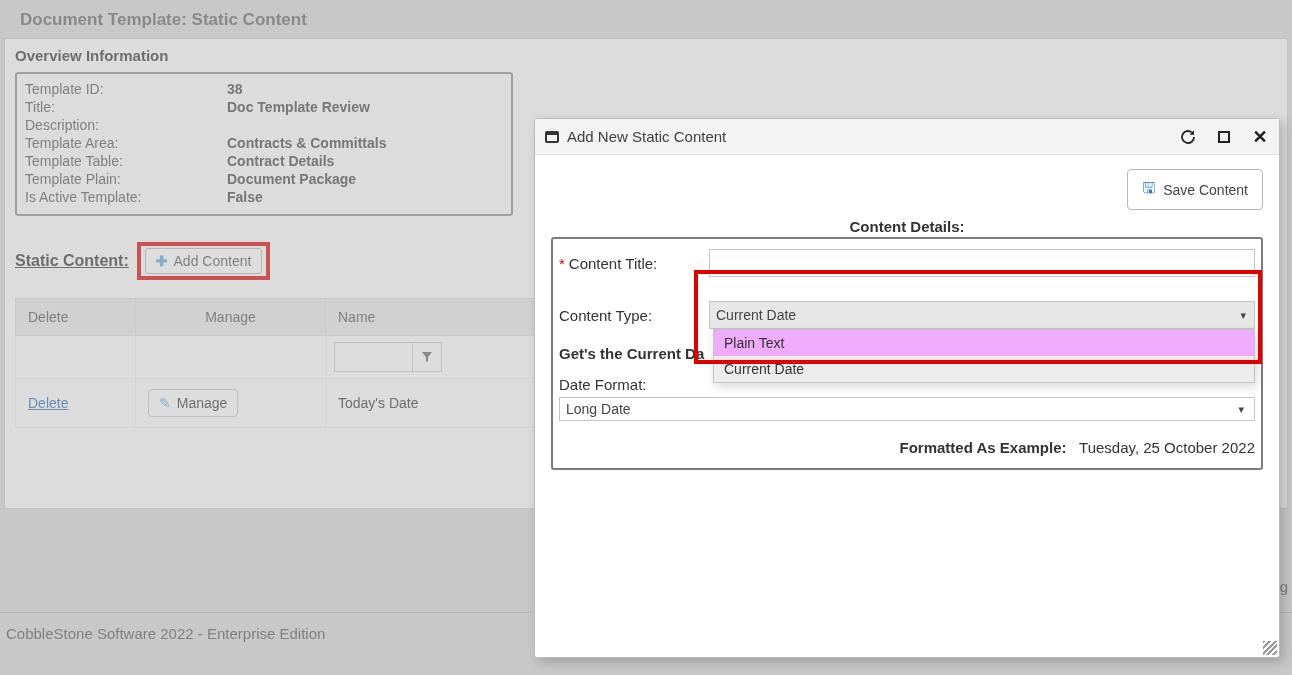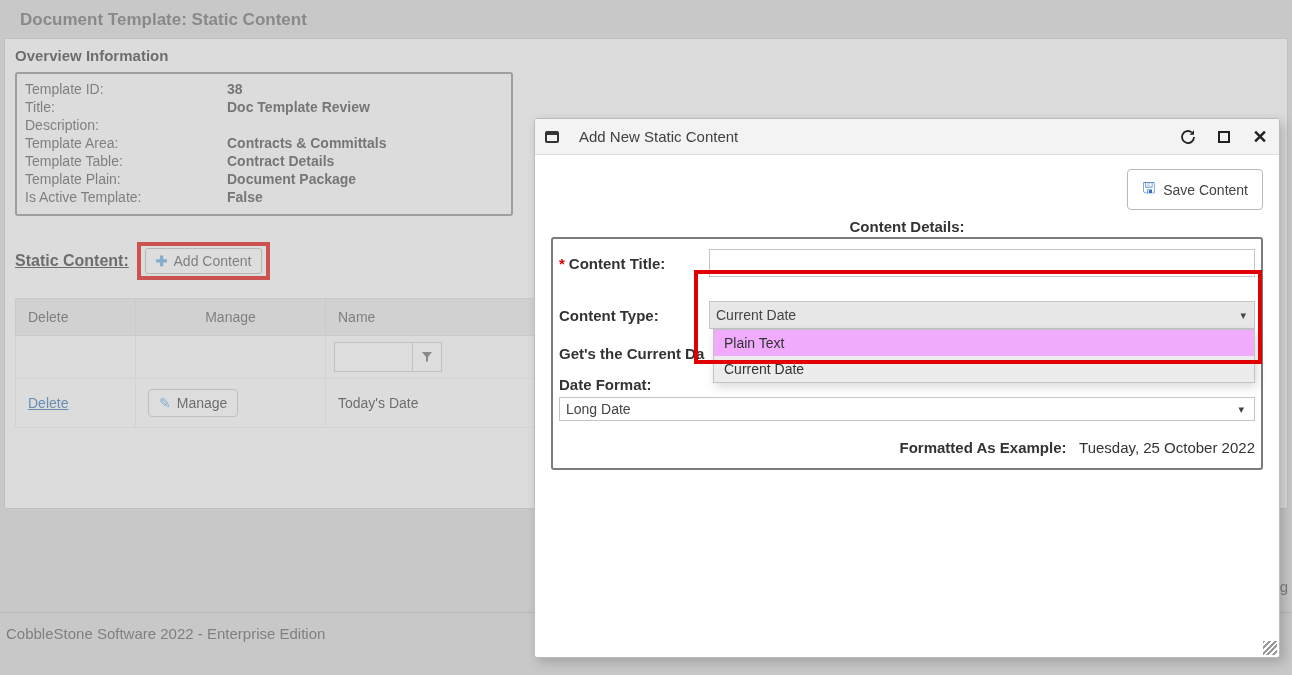--- a/index.html
+++ b/index.html
@@ -36,36 +36,36 @@
 .footer { position: absolute; left: 0; right: 0; top: 540px; text-align: center; color: #444; font-size: 15px; }
 .footer2 { position: absolute; left: 0; right: 0; top: 612px; border-top: 1px solid #bbb; }
 .footer2-txt { padding: 12px 0 0 6px; color: #555; font-size: 15px; }
 .footer-right { position: absolute; right: 4px; top: 578px; color: #555; font-size: 15px; }
 
 .modal-overlay { position: absolute; inset: 0; background: rgba(180,180,180,0.45); }
 
 .modal { position: absolute; left: 534px; top: 118px; width: 746px; height: 540px; background: #fff; border: 1px solid #bcbcbc; border-radius: 3px; box-shadow: 4px 4px 12px rgba(0,0,0,0.2); display: flex; flex-direction: column; }
 .modal-titlebar { background: #f3f3f3; border-bottom: 1px solid #e0e0e0; display: flex; align-items: center; height: 36px; padding: 0 10px; }
 .win-icon { width: 14px; height: 12px; border: 2px solid #333; border-top-width: 4px; border-radius: 2px; margin-right: 8px; }
-.modal-title { flex: 1; color: #414141; font-size: 15px; margin-left: 12px; }
+.modal-title { flex: 1; color: #414141; font-size: 15px; }
 .titlebar-btns { display: flex; gap: 18px; align-items: center; }
 .tb-btn { width: 18px; height: 18px; display: flex; align-items: center; justify-content: center; cursor: pointer; color: #222; }
 .refresh-svg { width: 18px; height: 18px; }
 .maximize-box { width: 12px; height: 12px; border: 2px solid #222; }
 .close-x { font-size: 18px; line-height: 1; font-weight: bold; }
 
 .modal-body { padding: 14px 16px; flex: 1; }
 .save-row { display: flex; justify-content: flex-end; }
 .save-btn { border: 1.5px solid #b8b8b8; border-radius: 4px; padding: 7px 14px; display: flex; gap: 8px; align-items: center; cursor: pointer; color: #444; background: #fff; font-size: 14px; }
 .save-icon { color: #2f72c1; font-size: 15px; }
 
 .details-heading { font-weight: bold; font-size: 15px; margin-top: 8px; text-align: center; }
 .details-box { border: 2px solid #7c7c7c; border-radius: 3px; margin-top: 2px; padding-bottom: 12px; }
 .form-row { display: flex; align-items: center; padding: 10px 6px 4px; }
-.fr-label { font-weight: bold; font-size: 15px; width: 150px; }
+.fr-label { font-weight: normal; font-size: 15px; width: 150px; }
 .req { color: #d00; margin-right: 4px; }
 .fr-input { flex: 1; height: 28px; border: 1px solid #c4c4c4; }
 
 .type-row { padding: 20px 6px 6px; display: flex; align-items: center; }
 .type-select-outer { flex: 1; position: relative; }
 .type-select { height: 28px; width: 100%; border: 1px solid #c4c4c4; background: #e7e7e7; padding: 0 24px 0 6px; font-size: 14px; color: #444; cursor: pointer; display: flex; align-items: center; position: relative; }
 .type-select::after { content: "▾"; position: absolute; right: 8px; color: #444; font-size: 11px; }
 .dropdown-list { position: absolute; left: 4px; right: 0; top: 28px; background: #f0abfc; border: 1px solid #c4c4c4; box-shadow: 2px 4px 10px rgba(0,0,0,0.15); }
 .dd-item { padding: 5px 10px; font-size: 14px; color: #333; cursor: pointer; }
 .dd-item.hover { background: #ececec; }

